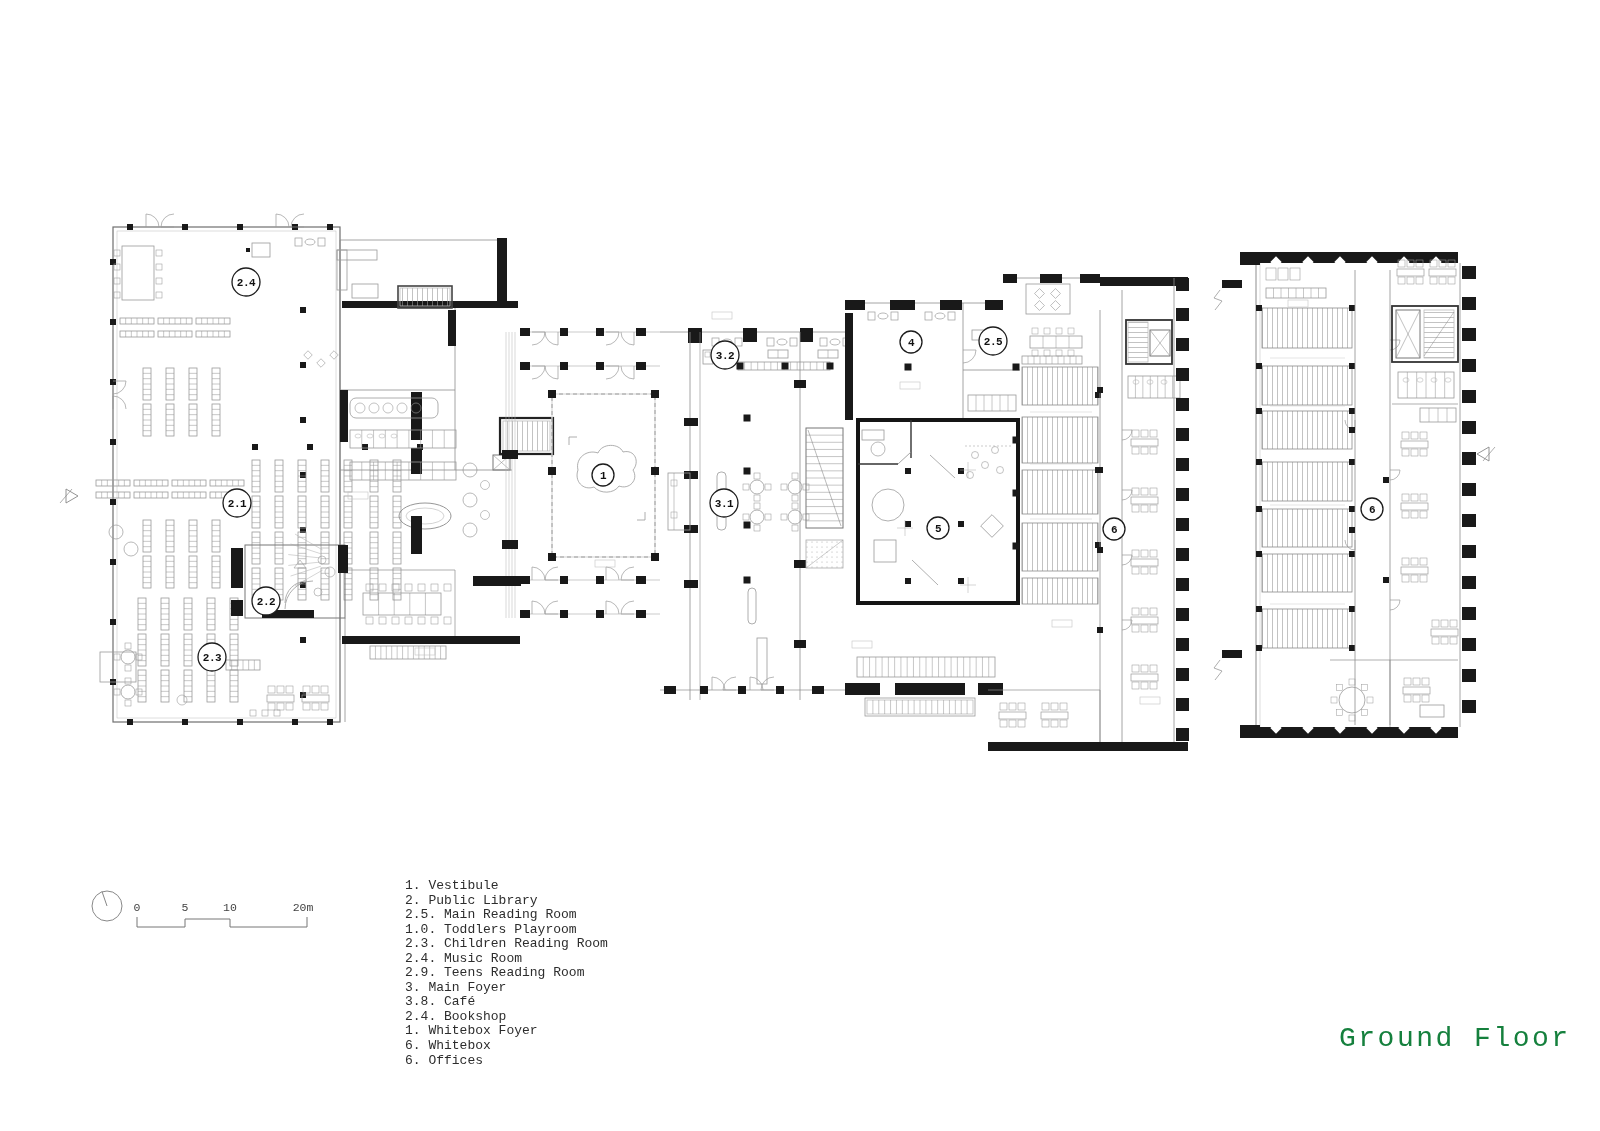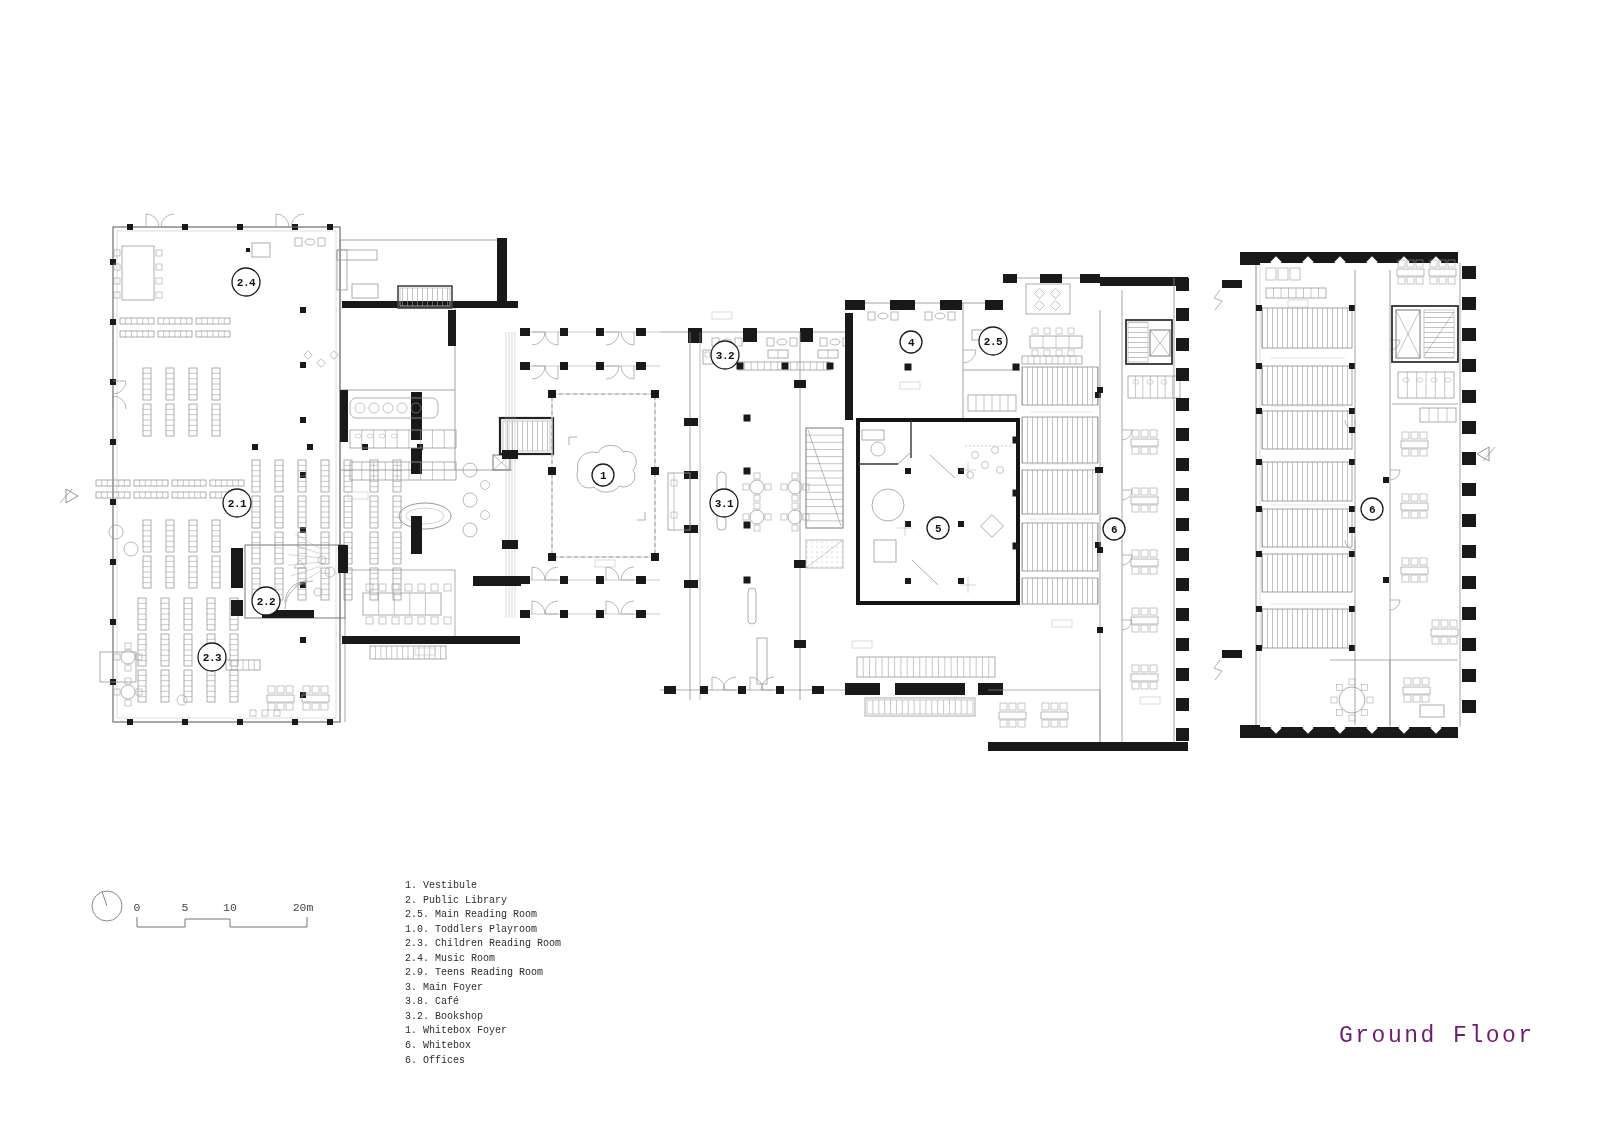--- a/index.html
+++ b/index.html
@@ -1,23 +1,23 @@
 <!DOCTYPE html>
 <html><head>
 <meta charset="utf-8">
 <style>
   html,body{margin:0;padding:0;background:#ffffff;}
   .sheet{position:relative;width:1600px;height:1131px;background:#fff;overflow:hidden;
          font-family:"Liberation Mono","DejaVu Sans Mono",monospace;}
   svg.plan{position:absolute;left:0;top:0;}
-  .legend{position:absolute;left:405px;top:879px;font-size:10px;line-height:14.55px;
+  .legend{position:absolute;left:405px;top:879px;font-size:13px;line-height:14.55px;
           color:#2d2d2d;white-space:pre;}
   .legend div{height:14.55px;}
-  .title{position:absolute;left:1339px;top:1023px;font-size:23px;letter-spacing:2.5px;
-         color:#701a75;}
+  .title{position:absolute;left:1339px;top:1023px;font-size:28px;letter-spacing:2.5px;
+         color:#15803d;}
 </style>
 </head>
 <body>
 
 <div class="sheet">
   <svg class="plan" width="1600" height="1131" viewBox="0 0 1600 1131">
     <defs>
       <pattern id="pv" width="5" height="8" patternUnits="userSpaceOnUse">
         <path d="M2.5,0V8" stroke="#9a9a9a" stroke-width="0.6"></path>
       </pattern>
@@ -1325,15 +1325,15 @@
         <g>
           <path d="M137,917 V927 H185 V919 H230 V927 H307 V917" fill="none" stroke="#777" stroke-width="1"></path>
           <text x="137" y="911" text-anchor="middle" font-size="11.5" font-family="&quot;Liberation Mono&quot;,&quot;DejaVu Sans Mono&quot;,monospace" fill="#444">0</text>
           <text x="185" y="911" text-anchor="middle" font-size="11.5" font-family="&quot;Liberation Mono&quot;,&quot;DejaVu Sans Mono&quot;,monospace" fill="#444">5</text>
           <text x="230" y="911" text-anchor="middle" font-size="11.5" font-family="&quot;Liberation Mono&quot;,&quot;DejaVu Sans Mono&quot;,monospace" fill="#444">10</text>
           <text x="303" y="911" text-anchor="middle" font-size="11.5" font-family="&quot;Liberation Mono&quot;,&quot;DejaVu Sans Mono&quot;,monospace" fill="#444">20m</text>
         </g>
       </g>
   </svg>
 
-  <div class="legend" id="legend"><div>1. Vestibule</div><div>2. Public Library</div><div>2.5. Main Reading Room</div><div>1.0. Toddlers Playroom</div><div>2.3. Children Reading Room</div><div>2.4. Music Room</div><div>2.9. Teens Reading Room</div><div>3. Main Foyer</div><div>3.8. Café</div><div>3.2. Bookshop</div><div>1. Whitebox Foyer</div><div>6. Whitebox</div><div>6. Offices</div></div>
+  <div class="legend" id="legend"><div>1. Vestibule</div><div>2. Public Library</div><div>2.5. Main Reading Room</div><div>1.0. Toddlers Playroom</div><div>2.3. Children Reading Room</div><div>2.4. Music Room</div><div>2.9. Teens Reading Room</div><div>3. Main Foyer</div><div>3.8. Café</div><div>2.4. Bookshop</div><div>1. Whitebox Foyer</div><div>6. Whitebox</div><div>6. Offices</div></div>
   <div class="title">Ground Floor</div>
 </div>
 
 </body></html>

